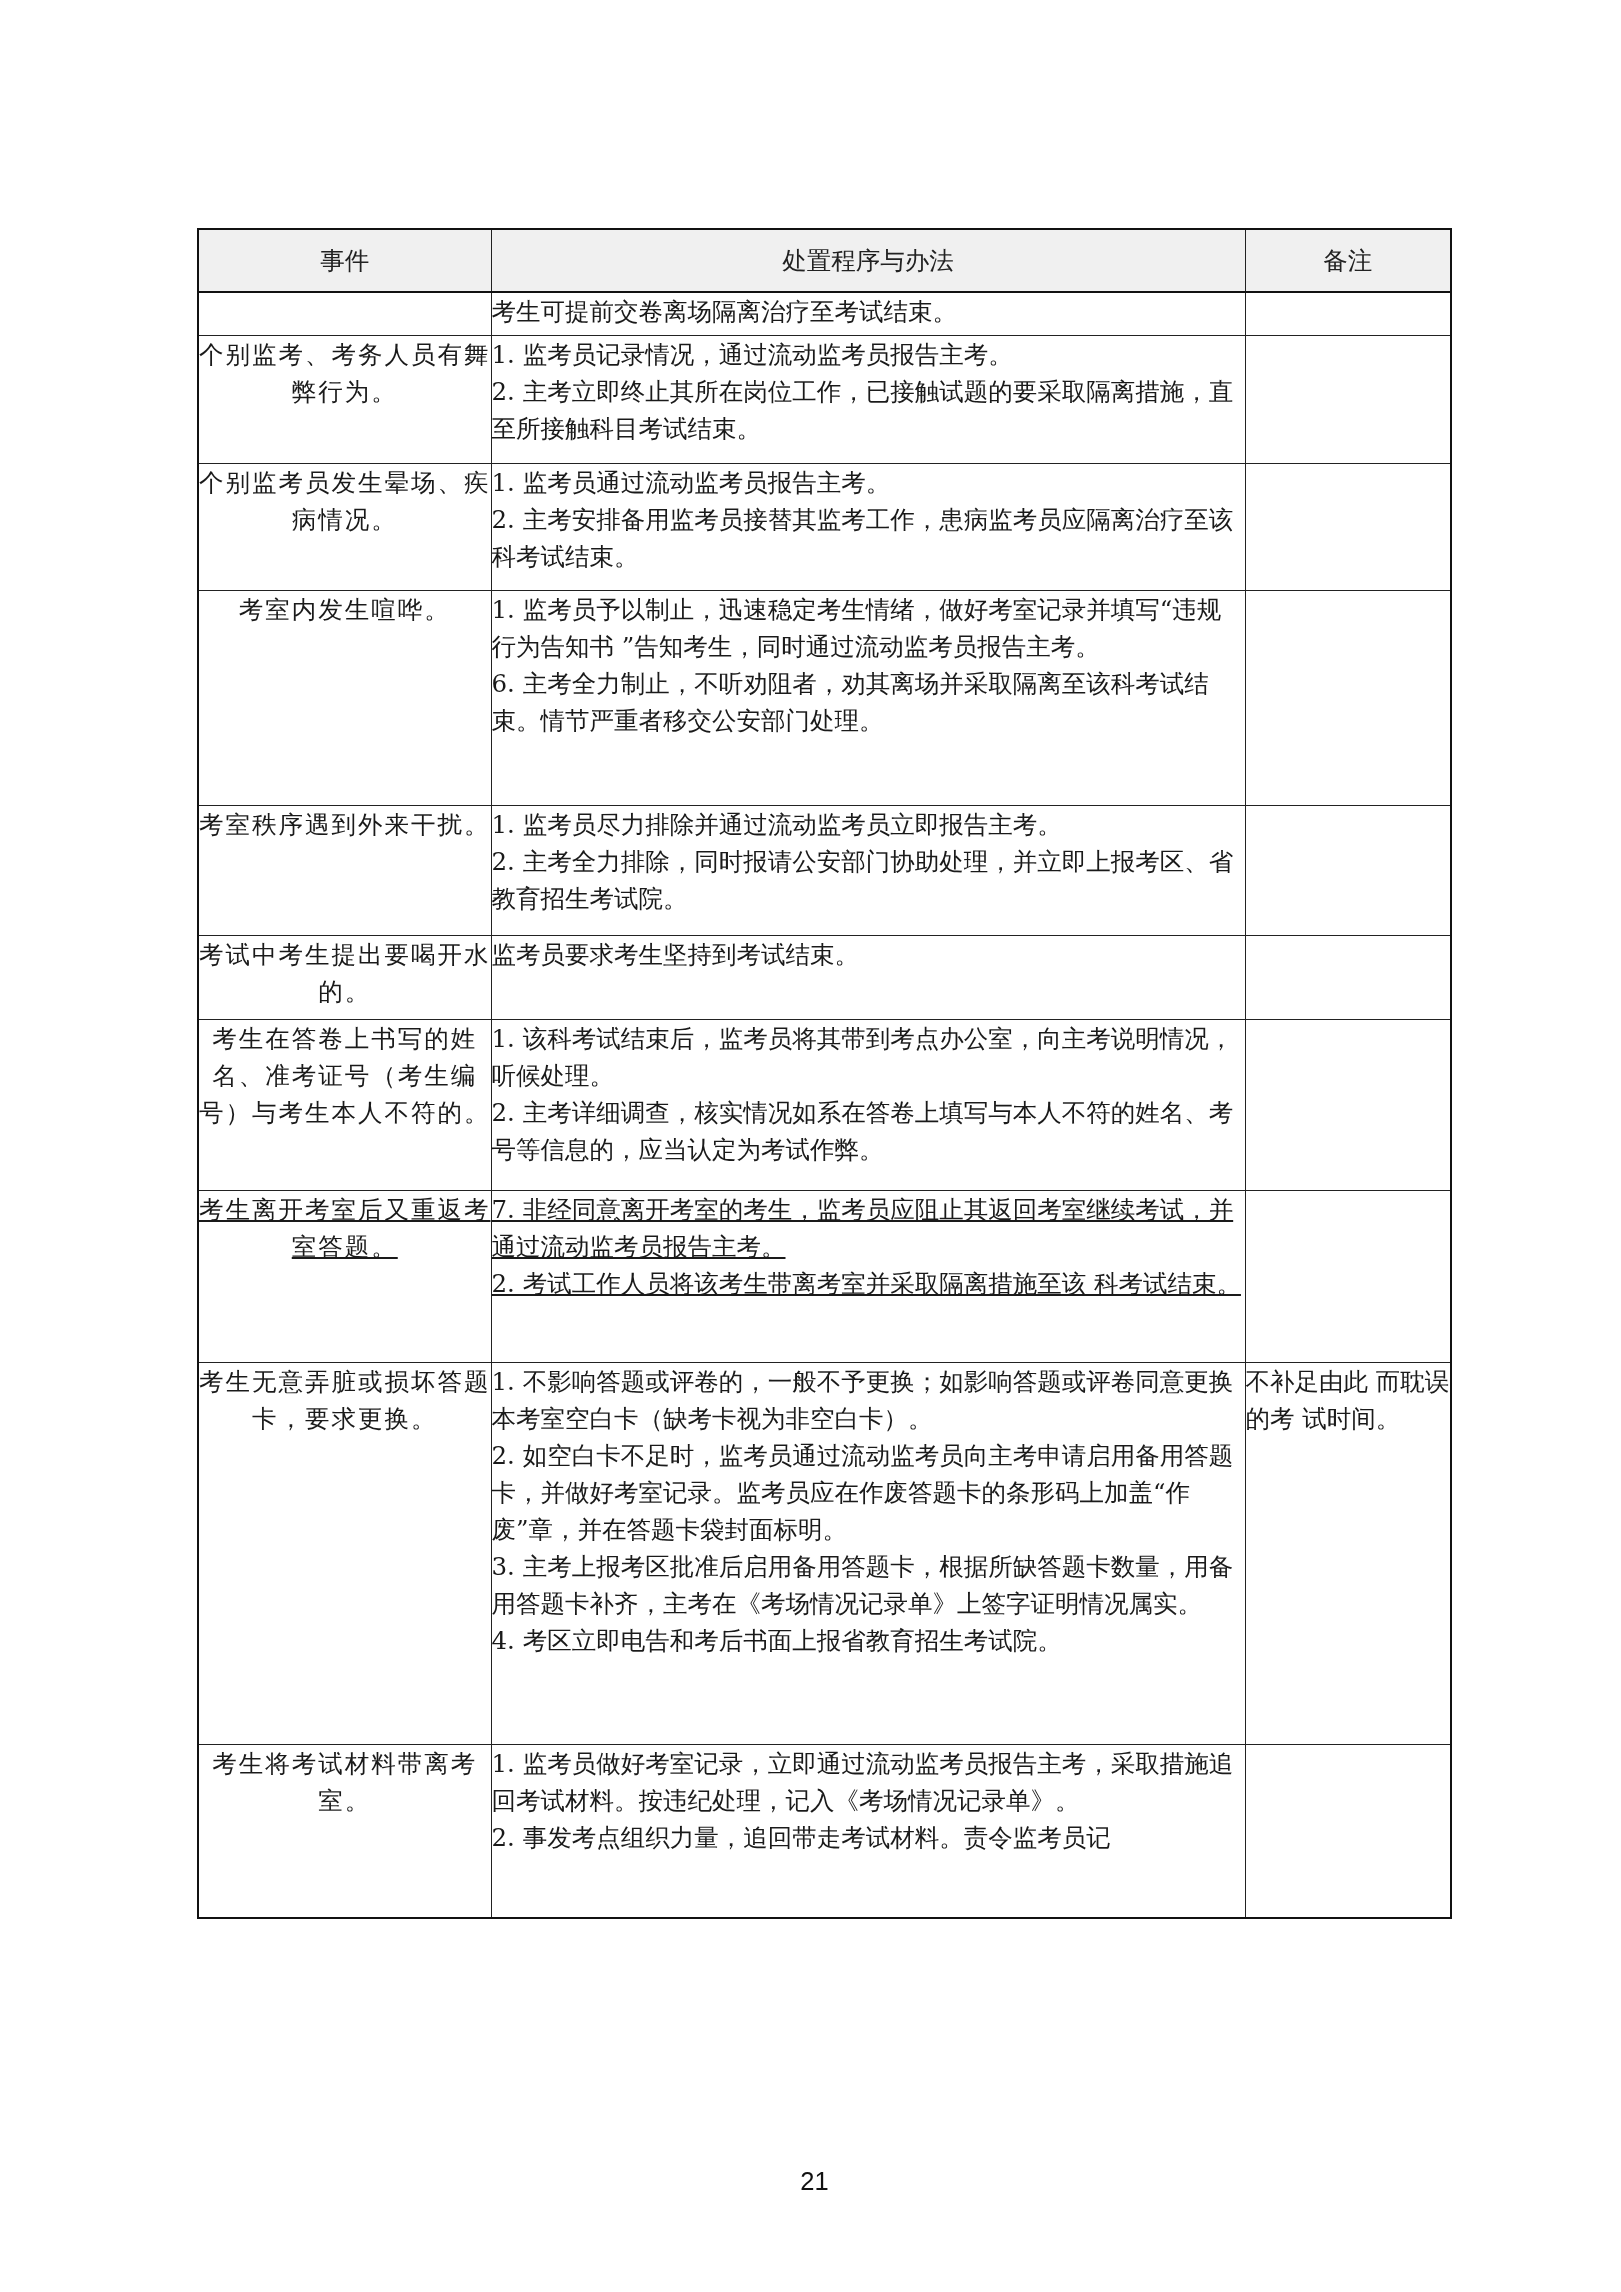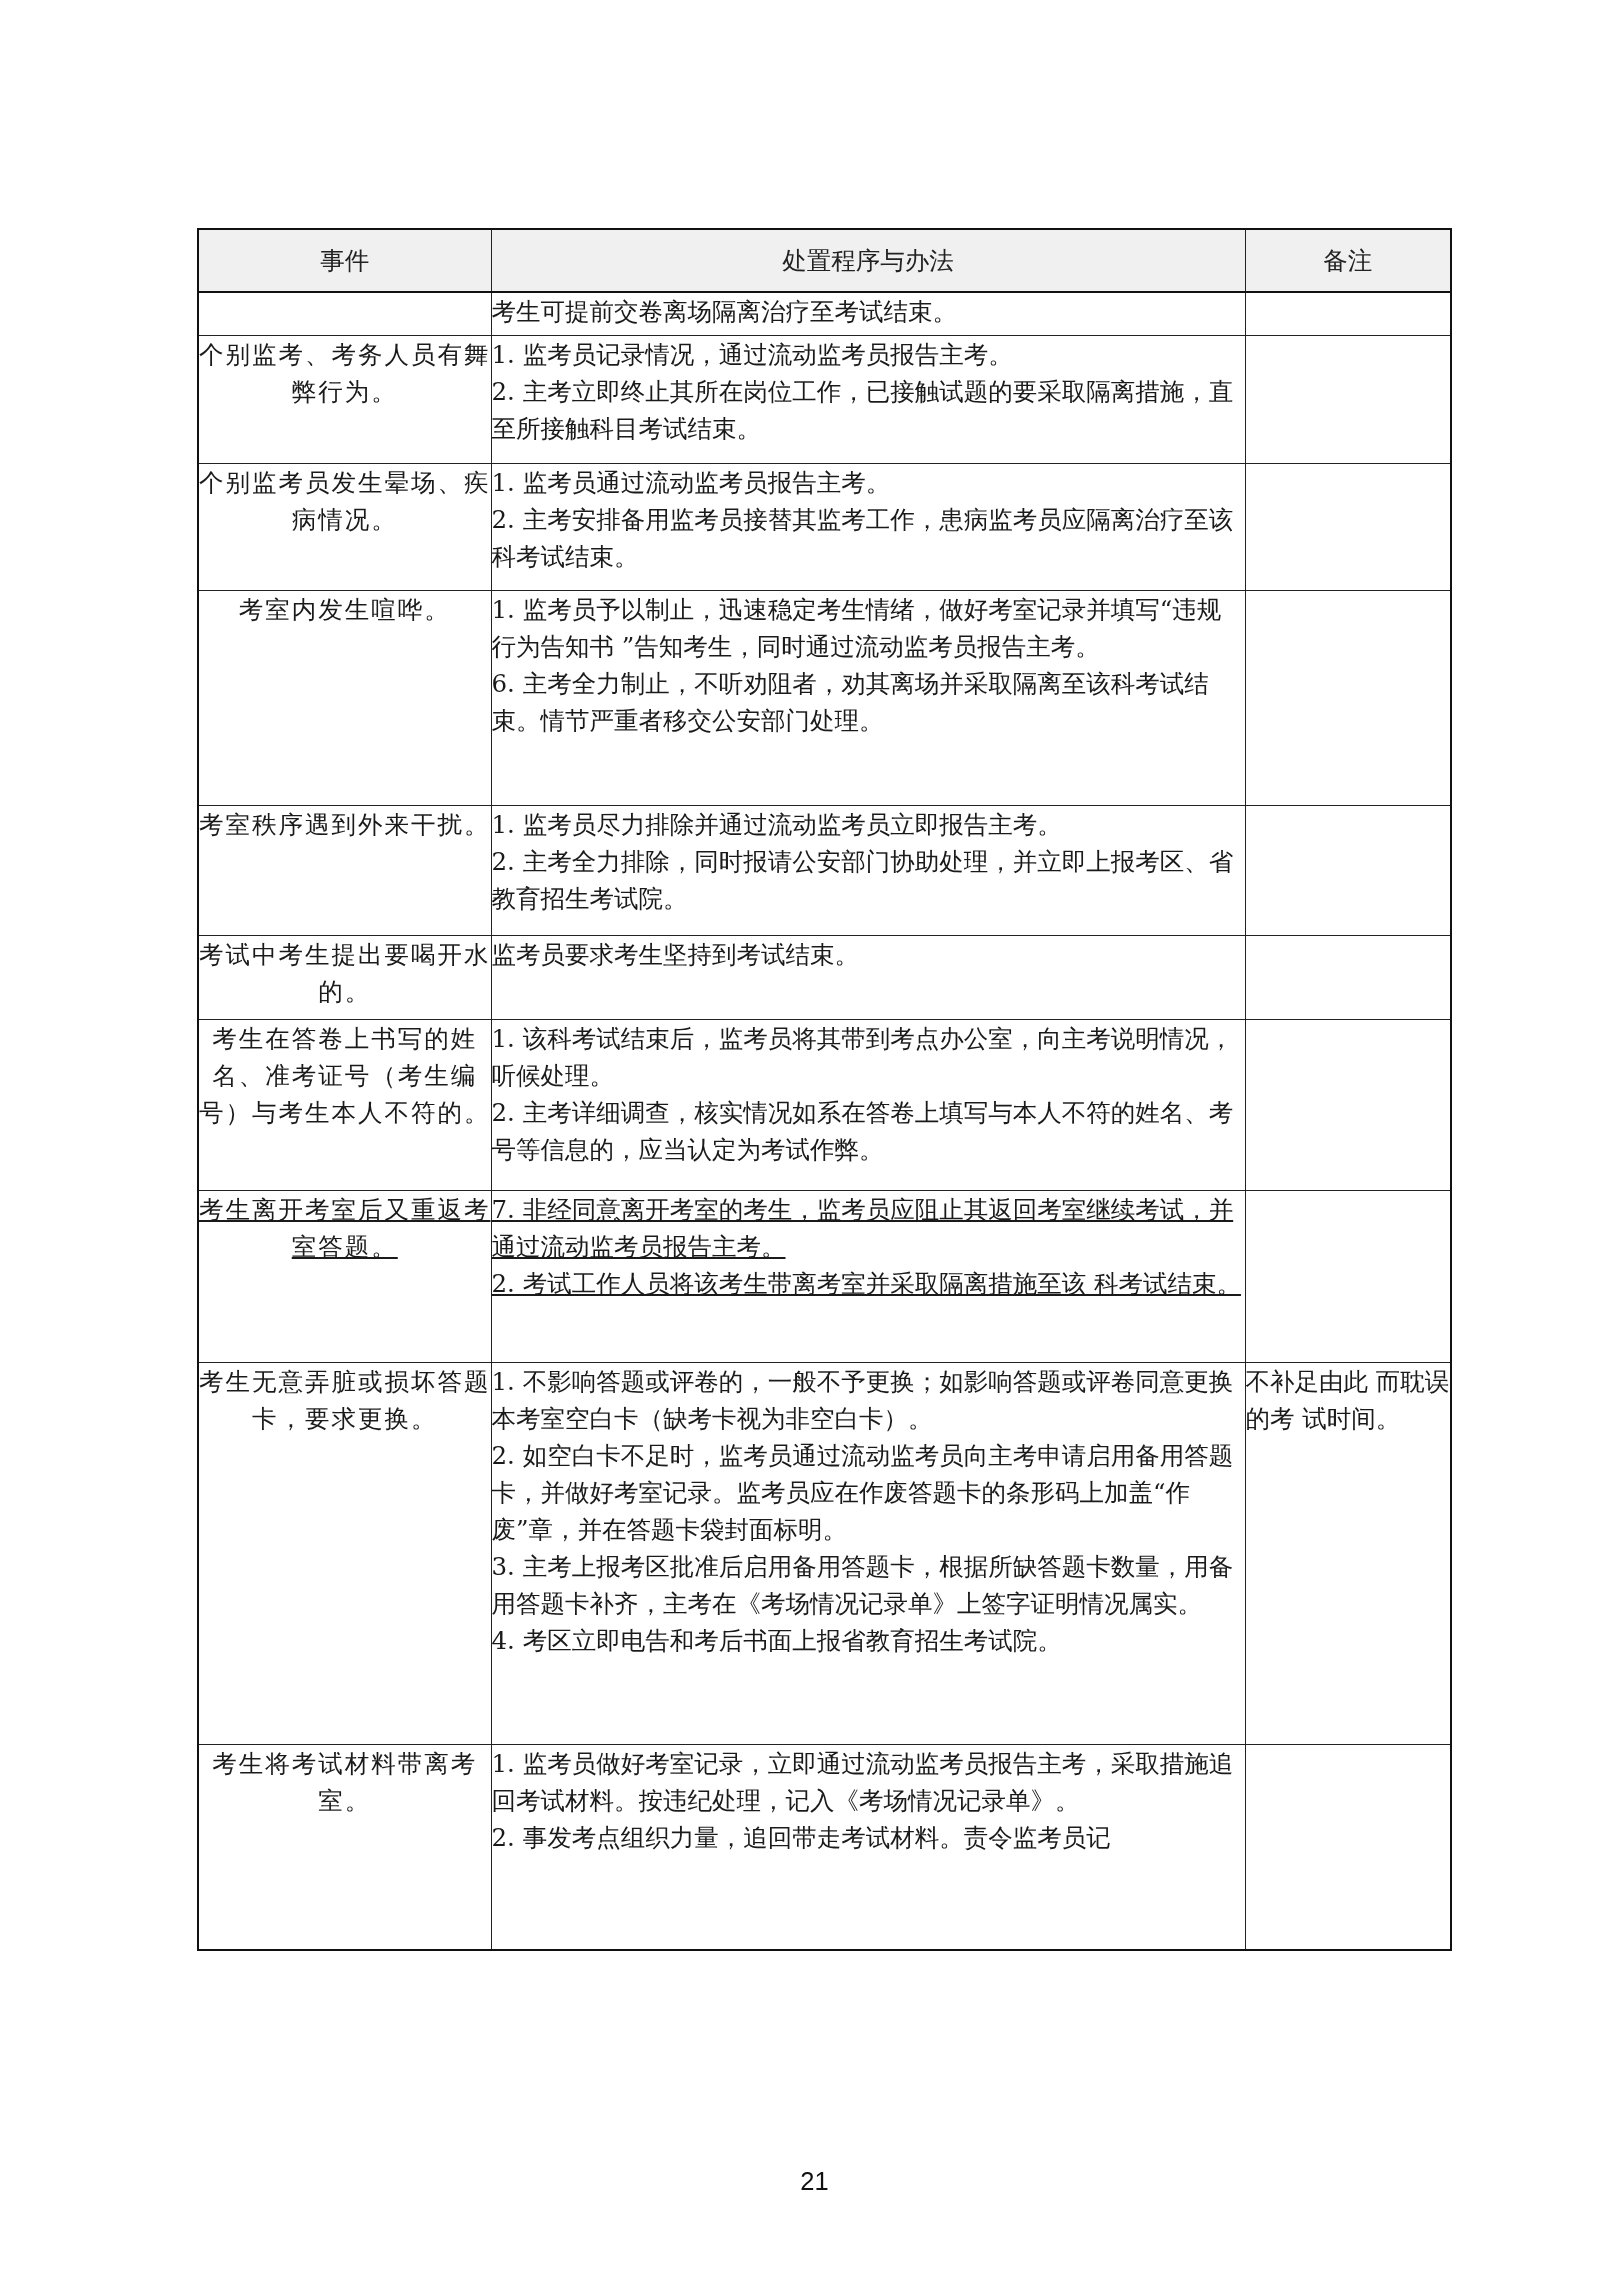--- a/index.html
+++ b/index.html
@@ -164,21 +164,21 @@
         <tr style="height: 382px; padding-left: 12px;">
           <td class="event">考生无意弄脏或损坏答题卡，要求更换。</td>
           <td class="proc-cell">
             <span class="line">1. 不影响答题或评卷的，一般不予更换；如影响答题或评卷同意更换本考室空白卡（缺考卡视为非空白卡）。</span>
             <span class="line">2. 如空白卡不足时，监考员通过流动监考员向主考申请启用备用答题卡，并做好考室记录。监考员应在作废答题卡的条形码上加盖“作废”章，并在答题卡袋封面标明。</span>
             <span class="line">3. 主考上报考区批准后启用备用答题卡，根据所缺答题卡数量，用备用答题卡补齐，主考在《考场情况记录单》上签字证明情况属实。</span>
             <span class="line">4. 考区立即电告和考后书面上报省教育招生考试院。</span>
           </td>
           <td class="note">不补足由此 而耽误的考 试时间。</td>
         </tr>
-        <tr style="height: 206px; border-radius: 18px;">
+        <tr style="height: 174px; border-radius: 18px;">
           <td class="event">考生将考试材料带离考室。</td>
           <td class="proc-cell">
             <span class="line">1. 监考员做好考室记录，立即通过流动监考员报告主考，采取措施追回考试材料。按违纪处理，记入《考场情况记录单》。</span>
             <span class="line">2. 事发考点组织力量，追回带走考试材料。责令监考员记</span>
           </td>
           <td class="note"></td>
         </tr>
       </tbody>
   </table>
 

